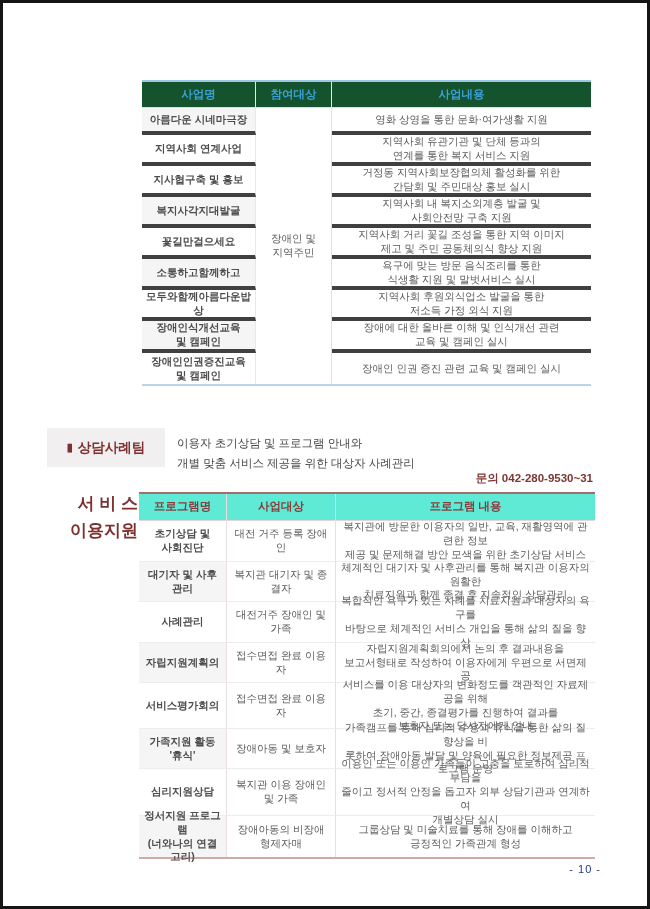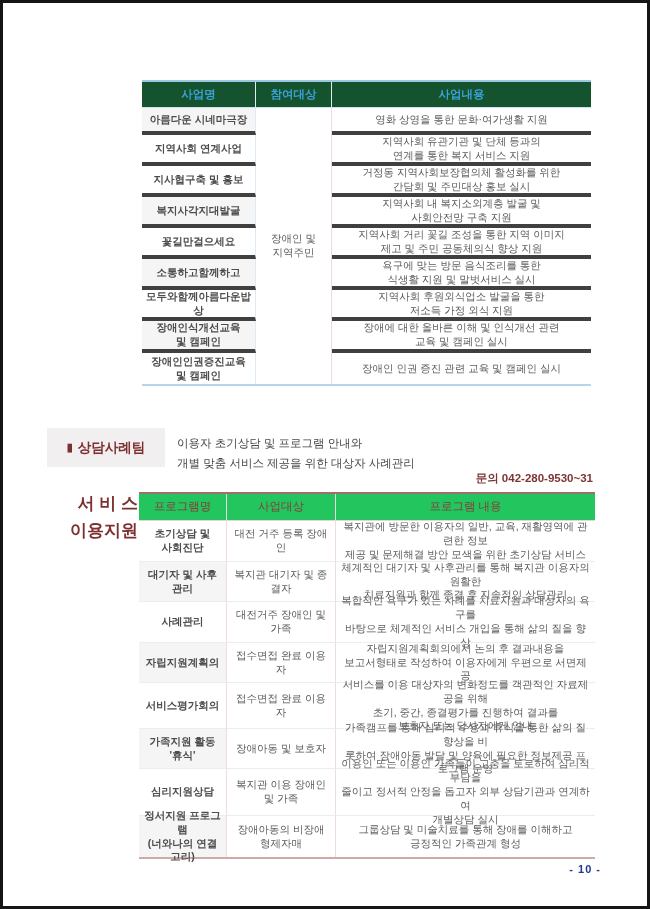--- a/index.html
+++ b/index.html
@@ -46,22 +46,22 @@
   }
   
   .tbl-red{
     left:136px;top:489px;width:456px;
     grid-template-columns:88px 109px 1fr;
     grid-template-rows:27px 41px 40px 41px 40px 46px 40px 47px 41px;
     border-top:2px solid #a06e6e;
     border-bottom:2px solid #cfaba8;
   }
   .th-red{
-    background:#22c55e;color:#8b3a3a;
-    font-weight:normal;font-size:11.5px;
+    background:#5eead4;color:#8b3a3a;
+    font-weight:bold;font-size:11.5px;
     border-bottom:1px solid #e6d4d4;
   }
   .sepr{border-right:1px solid #ecdede;}
   .rb-red{border-bottom:1px solid #ededed;}
   
   .team-box{
     position:absolute;left:44px;top:425px;width:118px;height:39px;
     background:#f1efef;
     display:flex;align-items:center;justify-content:center;gap:5px;
     color:#7d3030;font-weight:bold;font-size:13.5px;
@@ -79,21 +79,21 @@
     text-align:right;
   }
   .side-label{
     position:absolute;left:33px;top:487px;width:102px;
     color:#7d3030;font-weight:bold;font-size:17px;line-height:27px;
     text-align:right;white-space:pre-line;
   }
   
   .pagenum{
     position:absolute;right:46px;top:860px;
-    font-size:11px;font-weight:bold;color:#22388f;
+    font-size:11px;font-weight:normal;color:#22388f;
     letter-spacing:1px;
   }
 </style>
 </head>
 <body>
 
 <div class="page">
 
   <div class="tbl tbl-blue">
     <div class="cell th-blue sepb" style="grid-column:1;grid-row:1">사업명</div>

